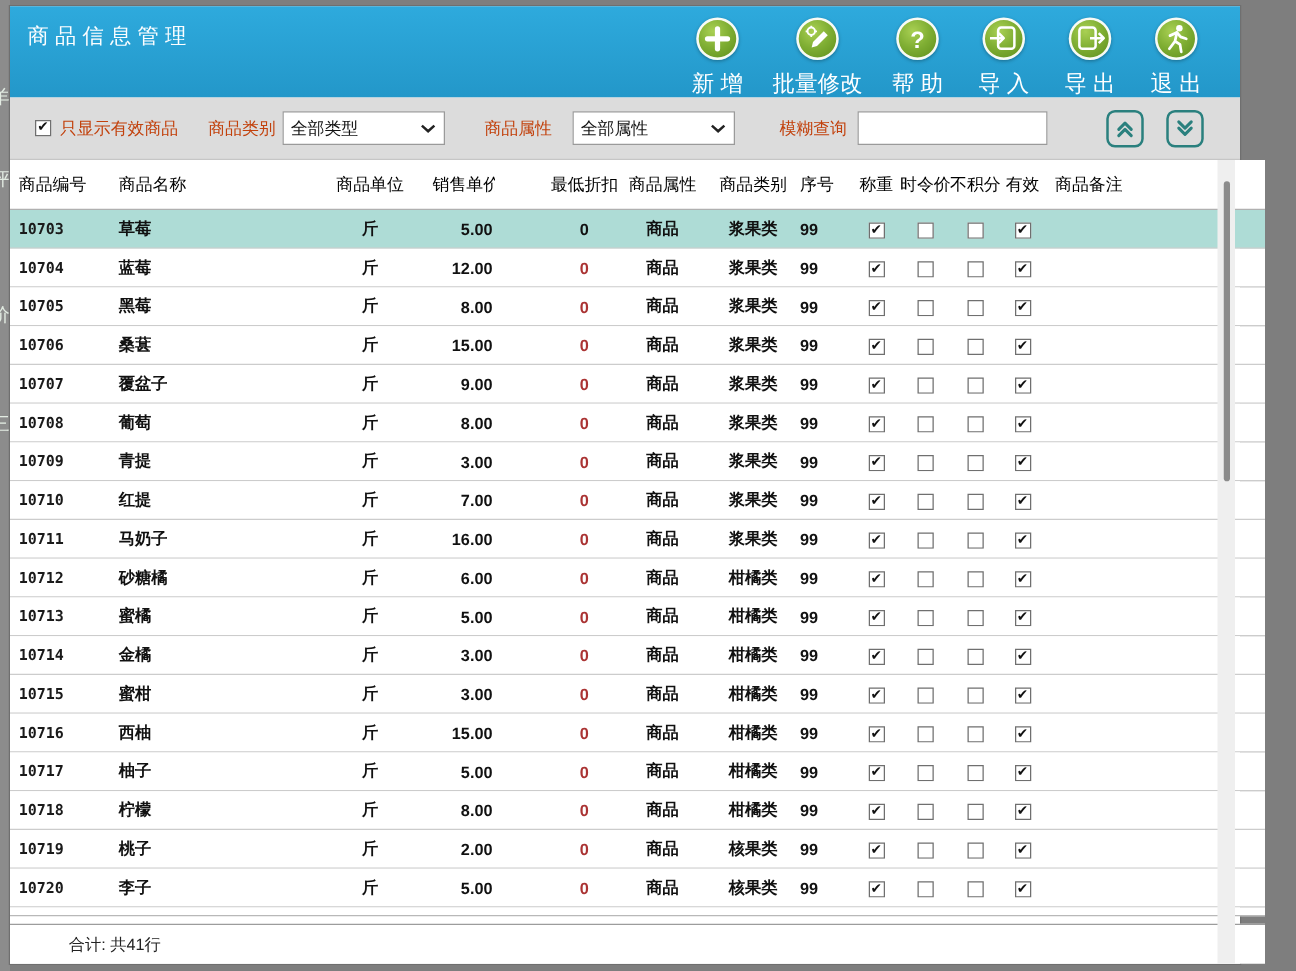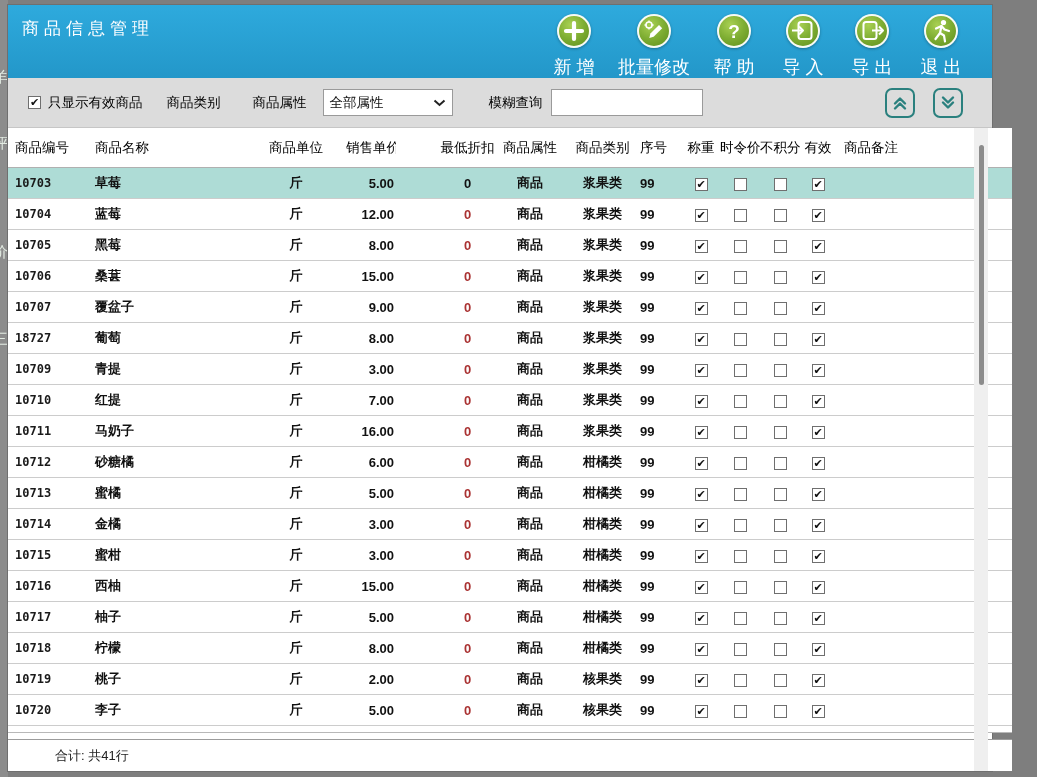--- a/index.html
+++ b/index.html
@@ -22,21 +22,21 @@
   .tool-btn { display:flex; flex-direction:column; align-items:center; min-width:50px; cursor:pointer; }
   .tool-ic { width:34px; height:34px; border-radius:50%;
              background:radial-gradient(circle at 38% 30%, #a9d053 0%, #7fae33 48%, #5e8e1c 100%);
              border:2px solid rgba(255,255,255,.95); box-shadow:0 1px 3px rgba(0,0,0,.3);
              display:flex; align-items:center; justify-content:center; }
   .tool-lbl { margin-top:7px; color:#ffffff; font-size:18px; white-space:pre; }
 
   
   .filterbar { position:absolute; left:0; top:73px; width:100%; height:50px; background:#dcdcdc;
                border-bottom:1px solid #c6c6c6; display:flex; align-items:center; padding-left:20px; }
-  .flabel { font-size:13.5px; color:#000000; white-space:nowrap; }
+  .flabel { font-size:13.5px; color:#c2410c; white-space:nowrap; }
   .cb { display:inline-flex; width:13px; height:13px; background:#fff; border:1px solid #6f6f6f;
         align-items:center; justify-content:center; flex:none; }
   .cb.on::after { content:"✔"; font-size:11px; line-height:11px; color:#111; font-weight:bold; }
   .select { width:130px; height:27px; background:#fff; border:1px solid #9a9a9a; display:flex;
             align-items:center; padding:0 6px; font-size:13.5px; color:#111; justify-content:space-between; }
   .tinput { width:152px; height:27px; background:#fff; border:1px solid #9a9a9a; font-size:13.5px;
             padding:0 5px; font-family:inherit; }
   .pg-btn { position:absolute; top:10px; width:30px; height:30px; border:2px solid #2a807e; border-radius:7px;
             background:transparent; display:flex; align-items:center; justify-content:center; cursor:pointer; }
   .pg-up { right:77px; }  .pg-down { right:29px; }
@@ -153,20 +153,26 @@
         <span class="tool-lbl">退 出</span>
       </div>
     </div>
   </div>
 
   <div class="filterbar">
     <span class="cb on"></span>
     <span class="flabel" style="margin-left:7px">只显示有效商品</span>
 
     <span class="flabel" style="margin-left:24px">商品类别</span>
+    <div class="select" style="margin-left:5px">
+      <span>全部类型</span>
+      <svg width="13" height="8" viewBox="0 0 13 8">
+          <path d="M1.5 1.5l5 4.5 5-4.5" fill="none" stroke="#222" stroke-width="2"></path>
+        </svg>
+    </div>
 
     <span class="flabel" style="margin-left:32px">商品属性</span>
     <div class="select" style="margin-left:16px">
       <span>全部属性</span>
       <svg width="13" height="8" viewBox="0 0 13 8">
           <path d="M1.5 1.5l5 4.5 5-4.5" fill="none" stroke="#222" stroke-width="2"></path>
         </svg>
     </div>
 
     <span class="flabel" style="margin-left:36px">模糊查询</span>
@@ -269,21 +275,21 @@
         <span class="cell c-attr">商品</span>
         <span class="cell c-cat">浆果类</span>
         <span class="cell c-seq">99</span>
         <span class="cell c-weigh"><span class="cb on"></span></span>
         <span class="cell c-seas"><span class="cb"></span></span>
         <span class="cell c-nopt"><span class="cb"></span></span>
         <span class="cell c-valid"><span class="cb on"></span></span>
         <span class="cell c-remark"></span>
       </div>
       <div class="row">
-        <span class="cell c-code">18727</span>
+        <span class="cell c-code">10708</span>
         <span class="cell c-name">葡萄</span>
         <span class="cell c-unit">斤</span>
         <span class="cell c-price">8.00</span>
         <span class="cell c-disc red">0</span>
         <span class="cell c-attr">商品</span>
         <span class="cell c-cat">浆果类</span>
         <span class="cell c-seq">99</span>
         <span class="cell c-weigh"><span class="cb on"></span></span>
         <span class="cell c-seas"><span class="cb"></span></span>
         <span class="cell c-nopt"><span class="cb"></span></span>

